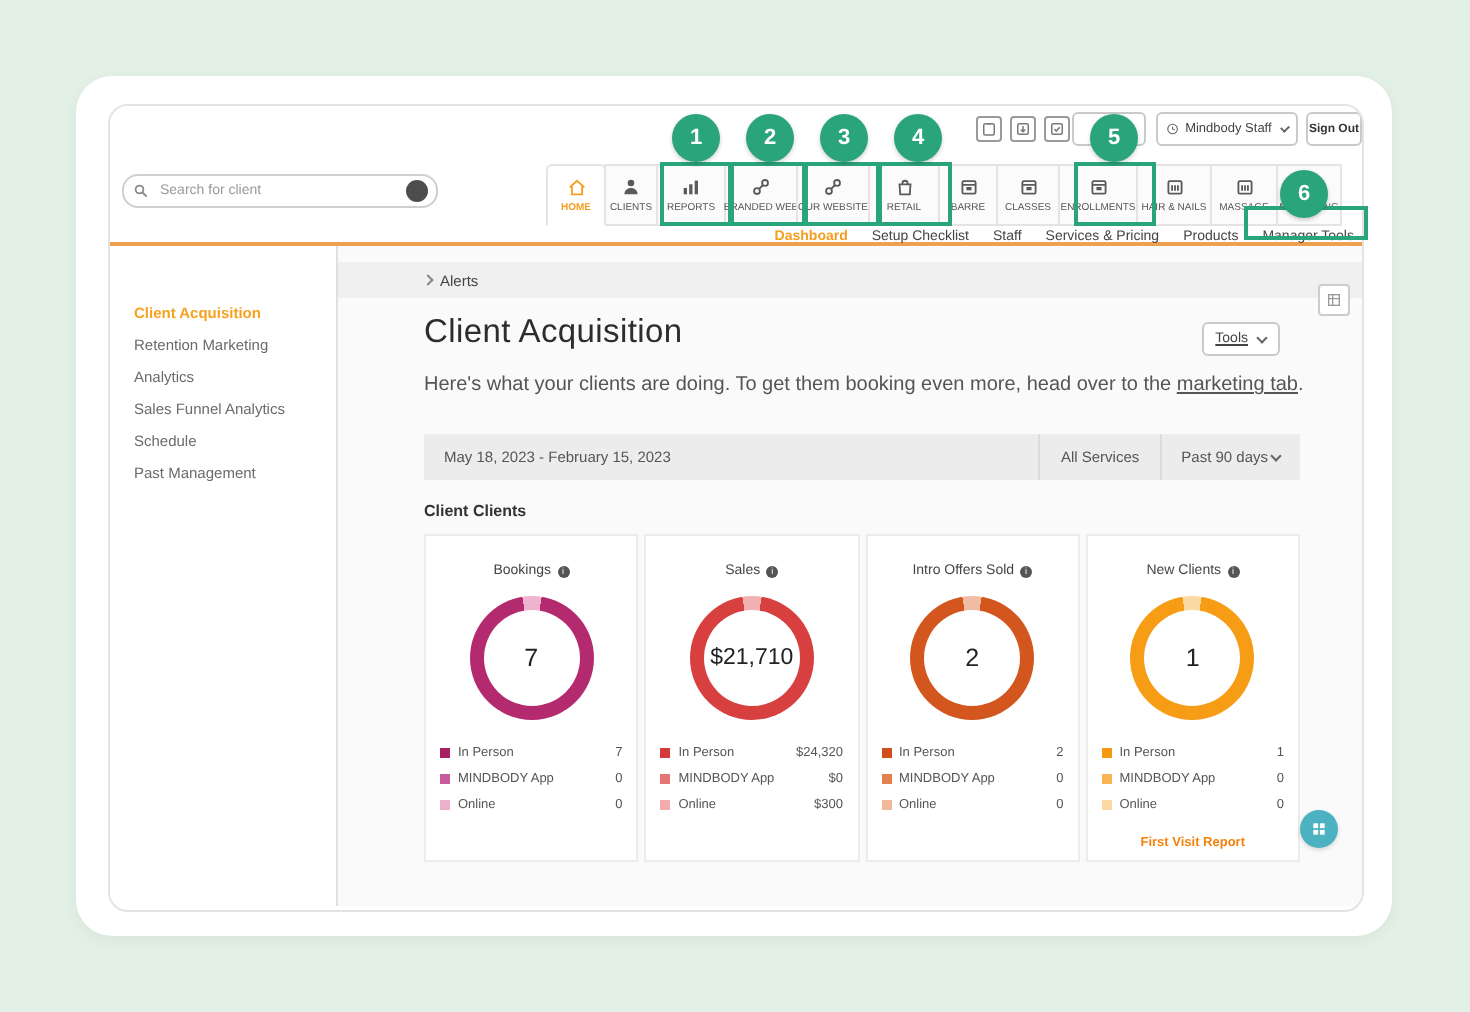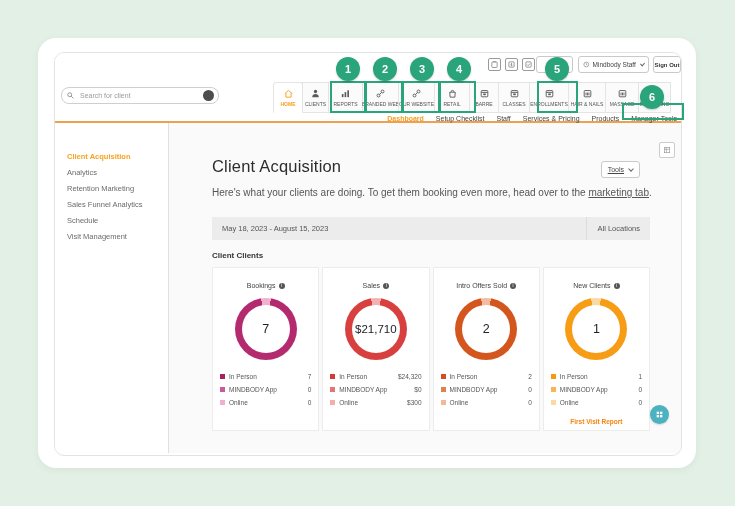--- a/index.html
+++ b/index.html
@@ -229,49 +229,57 @@
           <span class="sn">Services &amp; Pricing</span>
           <span class="sn">Products</span>
           <span class="sn">Manager Tools</span>
         </div>
       </div>
 
       <div class="appbody">
 
         <div class="sidebar">
           <div class="sitem active">Client Acquisition</div>
+          <div class="sitem">Retention Marketing</div>
           <div class="sitem">Analytics</div>
-          <div class="sitem">Retention Marketing</div>
           <div class="sitem">Sales Funnel Analytics</div>
           <div class="sitem">Schedule</div>
-          <div class="sitem">Visit Management</div>
+          <div class="sitem">Past Management</div>
         </div>
 
         <div class="main">
 
+          <div class="alertsbar">
+            <i class="bc-chev"></i>
+            <span>Alerts</span>
+          </div>
 
           <button class="collapse-btn">
             <svg viewBox="0 0 12 12" fill="none" stroke="currentColor">
                 <rect x="2" y="2" width="8" height="8"></rect>
                 <path d="M2 5h8M5 2v8"></path>
               </svg>
           </button>
 
           <div class="ptitle">Client Acquisition</div>
 
           <div class="tools">
             <span>Tools</span>
             <i class="chev"></i>
           </div>
 
           <div class="pdesc"><span>Here's what your clients are doing. To get them booking even more, head over to the </span><a href="#">marketing tab</a><span>.</span></div>
 
           <div class="datebar">
-            <span class="dr">May 18, 2023 - August 15, 2023</span>
-            <span class="loc">All Locations</span>
+            <span class="dr">May 18, 2023 - February 15, 2023</span>
+            <span class="loc">All Services</span>
+            <span class="per">
+                <span>Past 90 days</span>
+                <i class="chev"></i>
+              </span>
           </div>
 
           <div class="sectitle">Client Clients</div>
 
           <div class="cards">
 
             <div class="card">
               <div class="ctitle">
                   <span>Bookings</span>
                   <span class="idot">i</span>

